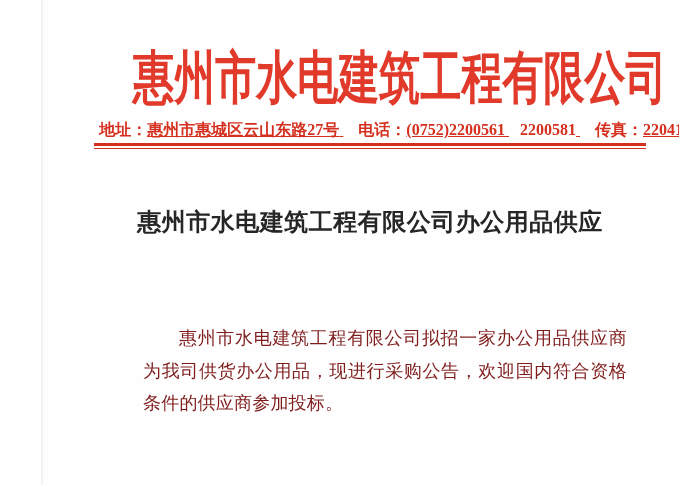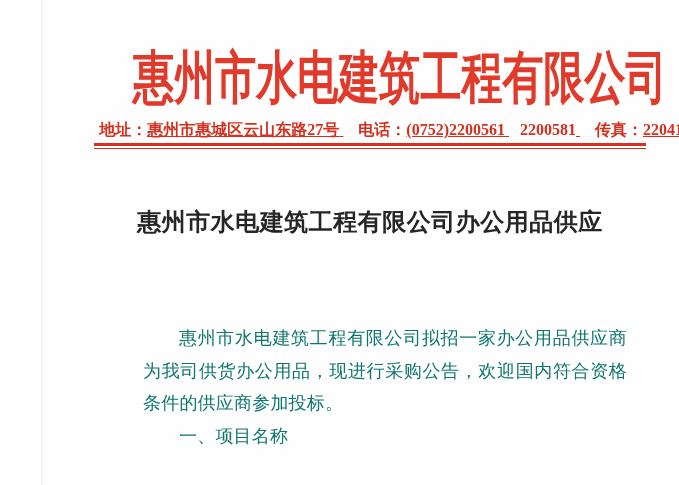--- a/index.html
+++ b/index.html
@@ -70,21 +70,21 @@
     letter-spacing: 0.5px;
   }
   
   .doc-body {
     position: absolute;
     top: 322px;
     left: 102px;
     width: 484px;
     font-size: 18px;
     line-height: 32.5px;
-    color: #0f766e;
+    color: #7f1d1d;
     letter-spacing: 0.2px;
   }
   .doc-body p {
     margin: 0;
     text-indent: 2em;
   }
   .doc-body p.justified {
     text-align: justify;
     text-justify: inter-ideograph;
   }
@@ -134,20 +134,19 @@
     <div class="rule-space"></div>
     <div class="rule-thin" style="background-color: rgb(213, 48, 31);"></div>
   </div>
 
   <div class="doc-title">
     <div>惠州市水电建筑工程有限公司办公用品供应</div>
   </div>
 
   <div class="doc-body">
     <p class="justified">惠州市水电建筑工程有限公司拟招一家办公用品供应商为我司供货办公用品，现进行采购公告，欢迎国内符合资格条件的供应商参加投标。</p>
-    <p>一、项目名称</p>
   </div>
 
   <div class="edge-left"></div>
   <div class="edge-right"></div>
   <div class="scan-mark"></div>
 
 </div>
 
 </body></html>

